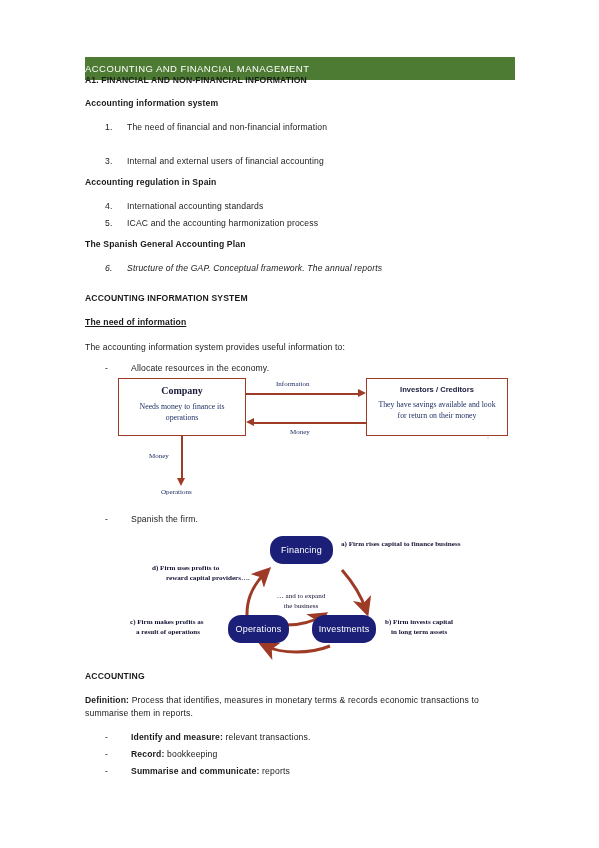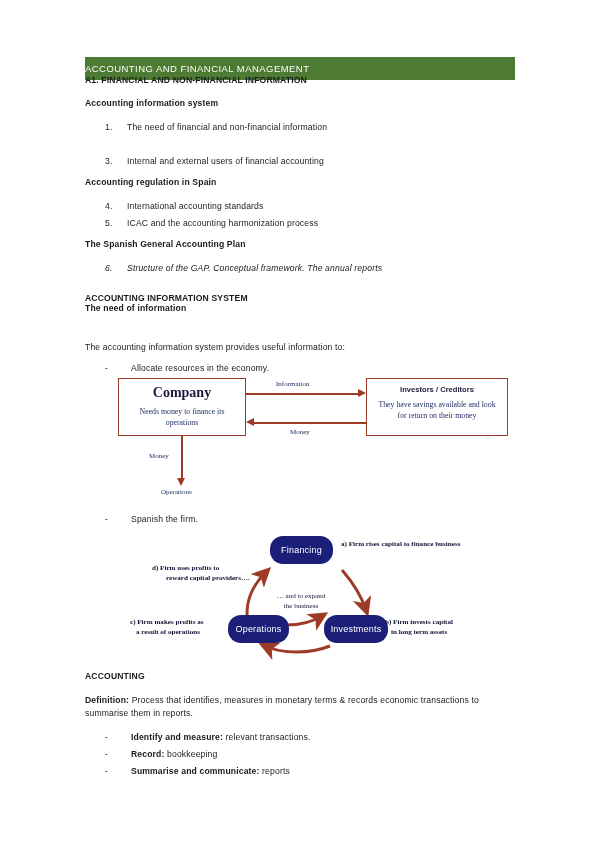--- a/index.html
+++ b/index.html
@@ -84,21 +84,21 @@
   .box-red {
     position: absolute;
     border: 1.6px solid #9e3b26;
     background: #ffffff;
     box-sizing: border-box;
     text-align: center;
   }
   .box-red .title {
     font-family: "Liberation Serif", serif;
     font-weight: bold;
-    font-size: 14px;
+    font-size: 10px;
     color: #1a1a3c;
     margin-top: 6px;
   }
   .box-red .title.sans {
     font-family: "Liberation Sans", sans-serif;
     font-size: 7.6px;
   }
   .box-red .body {
     font-family: "Liberation Serif", serif;
     font-size: 7.8px;
@@ -225,21 +225,21 @@
   </div>
 
   <div class="txt bold" style="left:85px; top:239px;">The Spanish General Accounting Plan</div>
 
   <div class="listrow" style="left:105px; top:263px;font-style:italic;">
     <span class="num">6.</span><span>Structure of the GAP. Conceptual framework. The annual reports</span>
   </div>
 
   <div class="txt bold" style="left:85px; top:293px;">ACCOUNTING INFORMATION SYSTEM</div>
 
-  <div class="txt bold" style="left:85px; top:303px;">The need of information</div>
+  <div class="txt bold" style="left:85px; top:317px;text-decoration:underline;">The need of information</div>
 
   <div class="txt" style="left:85px; top:342px;">The accounting information system provides useful information to:</div>
 
   <div class="listrow dashrow" style="left:105px; top:363px;">
     <span class="dash">-</span><span>Allocate resources in the economy.</span>
   </div>
 
   <div id="diagram-one">
 
     <div class="box-red" style="left:0px; top:0px; width:128px; height:58px;">
@@ -287,21 +287,21 @@
 
       <path d="M118,98 C114,74 122,58 136,44" stroke="#9e3b26" stroke-width="3" fill="none" marker-end="url(#ah)"></path>
 
       <path d="M118,88 C142,100 172,100 192,88" stroke="#9e3b26" stroke-width="3" fill="none" marker-end="url(#ah)"></path>
     </svg>
 
     <div class="box-blue" style="left:140px; top:8px; width:63px; height:28px;">Financing</div>
 
     <div class="box-blue" style="left:98px; top:87px; width:61px; height:28px;">Operations</div>
 
-    <div class="box-blue" style="left:182px; top:87px; width:64px; height:28px;margin-left:12px;">Investments</div>
+    <div class="box-blue" style="left:182px; top:87px; width:64px; height:28px;">Investments</div>
 
     <div class="note bold" style="left:211px; top:12px;">a) Firm rises capital to finance business</div>
 
     <div class="note bold" style="left:255px; top:90px;">
       <div>b) Firm invests capital</div>
       <div style="padding-left:6px;">in long term assets</div>
     </div>
 
     <div class="note bold" style="left:0px; top:90px;">
       <div>c) Firm makes profits as</div>

